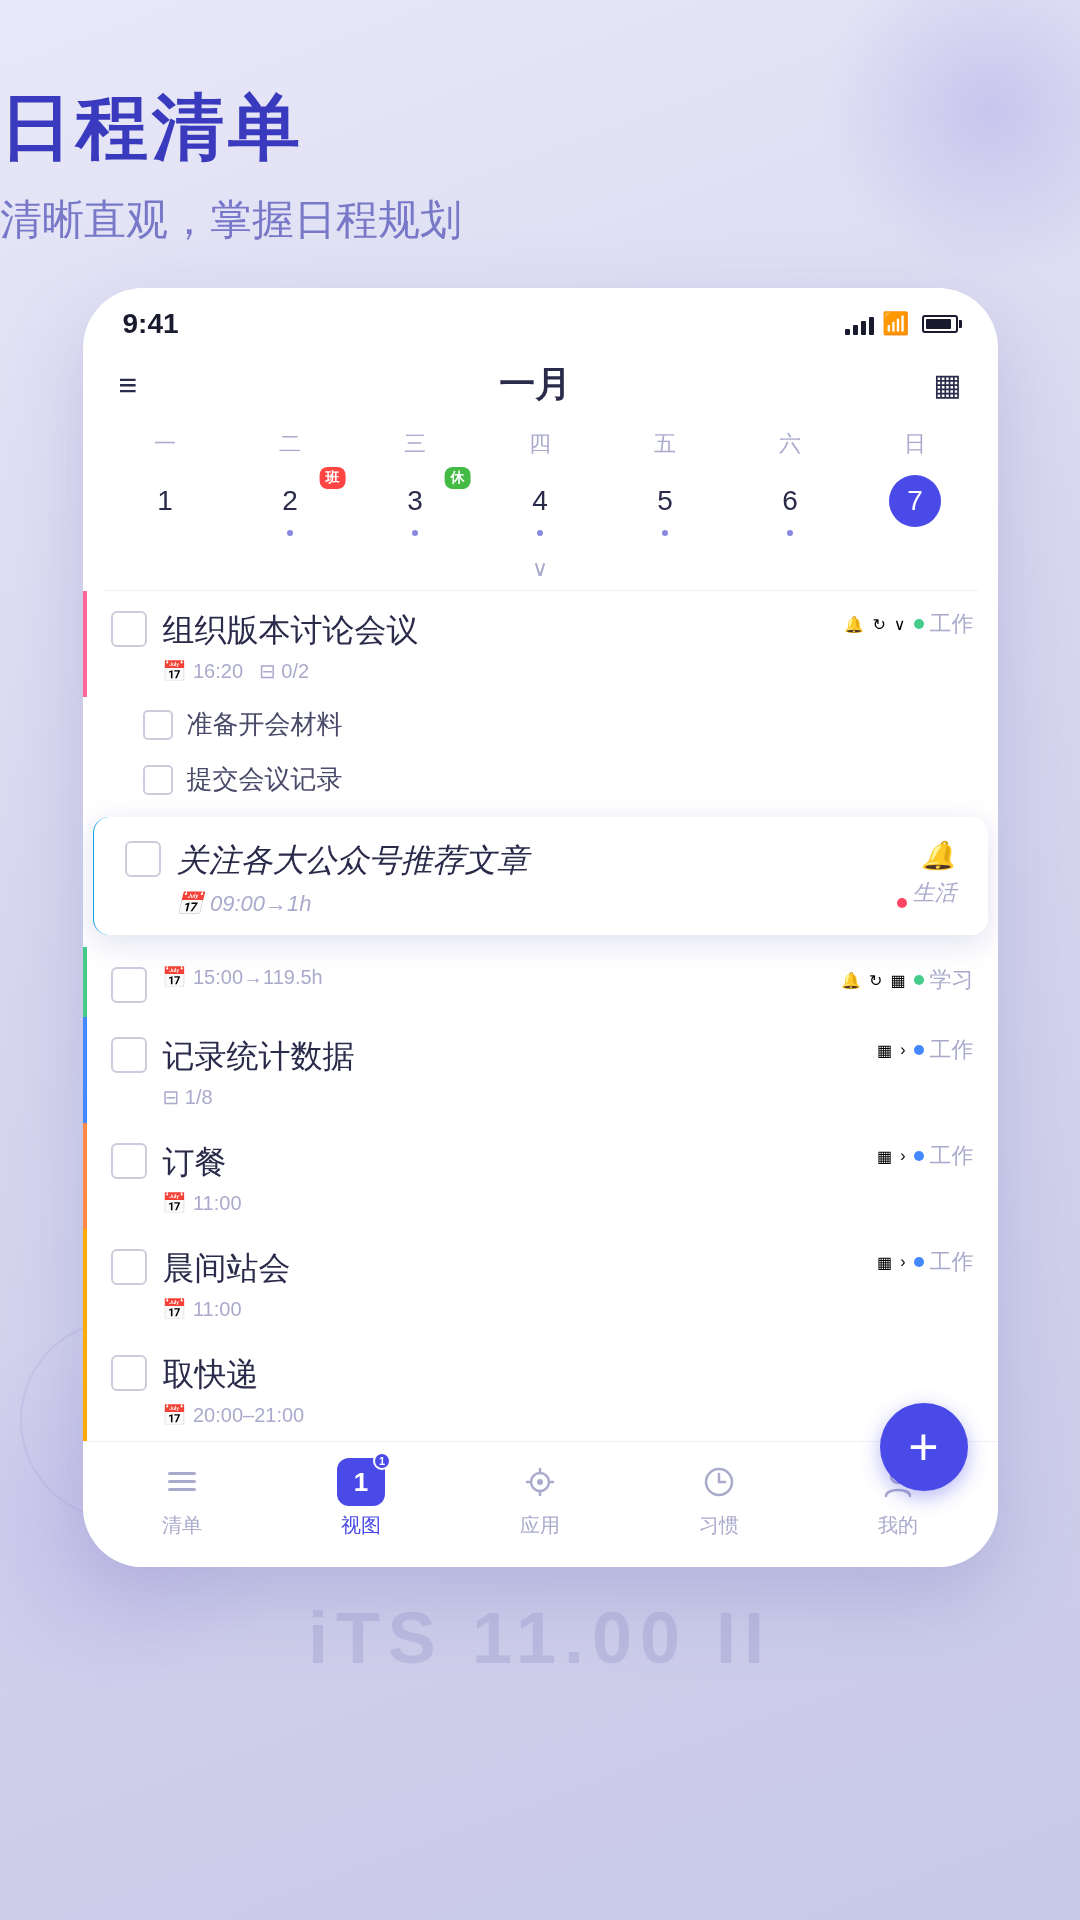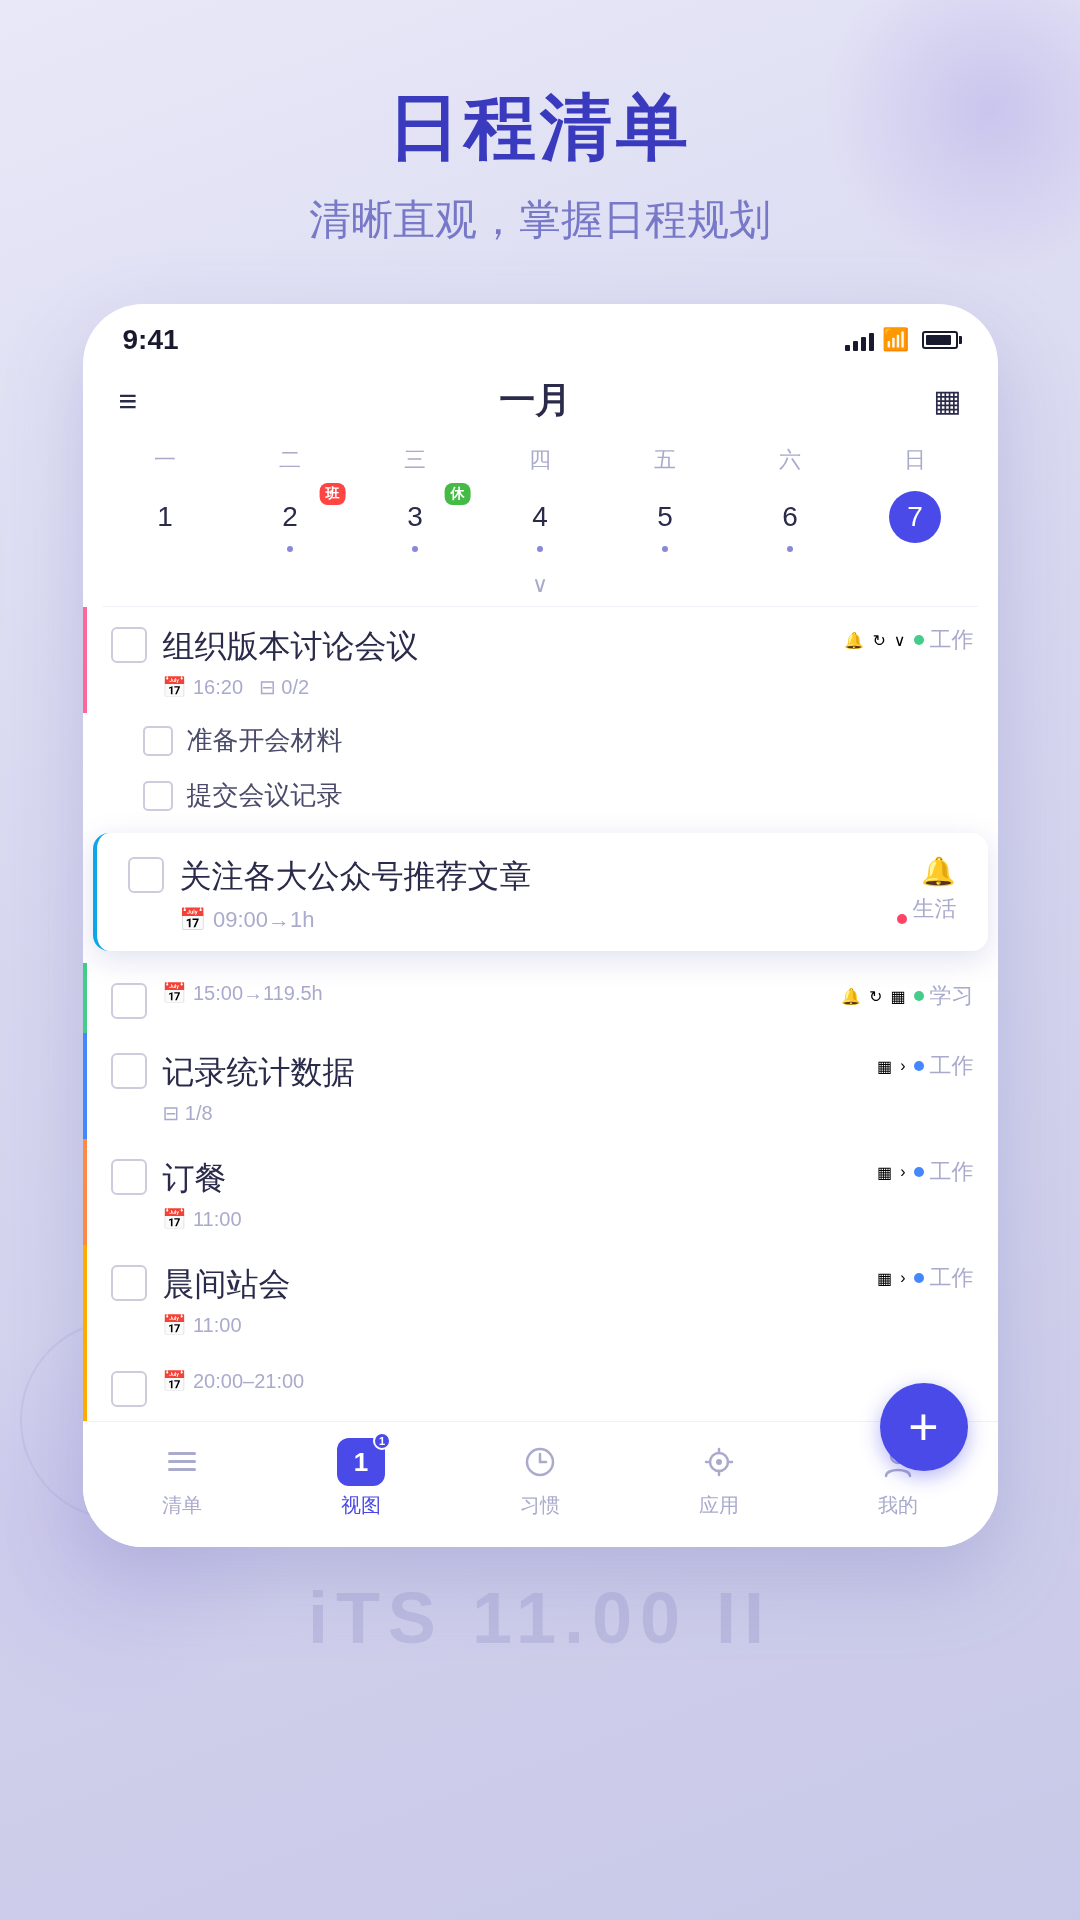--- a/index.html
+++ b/index.html
@@ -37,23 +37,22 @@
       bottom: 400px;
       left: 20px;
       width: 200px;
       height: 200px;
       border: 2px solid rgba(160,150,210,0.2);
       border-radius: 50%;
     }
 
     
     .page-header {
-      text-align: center;
       padding-top: 80px;
-      padding-bottom: 56px;
+      padding-bottom: 40px;
     }
     .page-title {
       font-size: 72px;
       font-weight: 700;
       color: #3a3abf;
       letter-spacing: 4px;
     }
     .page-subtitle {
       font-size: 42px;
       color: #7878c8;
@@ -514,21 +513,21 @@
       </div>
       <div class="sub-task-item">
         <div class="sub-checkbox"></div>
         <span class="sub-task-title">提交会议记录</span>
       </div>
     </div>
 
     <div style="height:10px;"></div>
 
     <div style="position:relative;margin:0 10px;">
-      <div style="background:white;border-radius:16px;box-shadow:0 8px 30px rgba(100,100,180,0.2);padding:22px 31px 18px;display:flex;align-items:flex-start;border-left:4px solid #0ea5e9;margin-bottom:12px;position:relative;z-index:10;">
+      <div style="background:white;border-radius:16px;box-shadow:0 8px 30px rgba(100,100,180,0.2);padding:22px 31px 18px;display:flex;align-items:flex-start;border-left:1px solid #0ea5e9;margin-bottom:12px;position:relative;z-index:10;font-style:italic;">
         <div class="task-checkbox"></div>
         <div class="task-content">
           <div class="floating-task-title">关注各大公众号推荐文章</div>
           <div class="floating-task-meta">📅 09:00→1h</div>
         </div>
         <div class="floating-task-right">
           <span class="bell-icon">🔔</span>
           <div class="floating-tag">
             <div class="tag-dot red"></div>
             <span>生活</span>
@@ -605,20 +604,21 @@
         <div class="task-tag">
           <div class="tag-dot blue"></div>
           <span>工作</span>
         </div>
       </div>
     </div>
 
     <div class="task-item yellow-border">
       <div class="task-checkbox"></div>
       <div class="task-content">
+        <div class="task-title">取快递</div>
         <div class="task-meta">
           <span>📅 20:00–21:00</span>
         </div>
       </div>
       <div class="task-actions">
       </div>
     </div>
 
   </div>
 
@@ -645,36 +645,36 @@
           1
           <span style="position:absolute;top:-6px;right:-6px;width:18px;height:18px;background:#4a4ae8;border:2px solid white;color:white;border-radius:50%;font-size:11px;display:flex;align-items:center;justify-content:center;">1</span>
         </div>
       </div>
       <span class="nav-label active">视图</span>
     </div>
 
     <div class="nav-item">
       <div class="nav-icon">
         <svg width="36" height="36" viewBox="0 0 36 36" fill="none">
-          <circle cx="18" cy="18" r="13" stroke="#aaaacc" stroke-width="2.5" fill="none"></circle>
-          <path d="M18 10 L18 18 L24 18" stroke="#aaaacc" stroke-width="2.5" stroke-linecap="round"></path>
-        </svg>
-      </div>
-      <span class="nav-label">习惯</span>
-    </div>
-
-    <div class="nav-item">
-      <div class="nav-icon">
-        <svg width="36" height="36" viewBox="0 0 36 36" fill="none">
           <circle cx="18" cy="18" r="9" stroke="#aaaacc" stroke-width="2.5" fill="none"></circle>
           <circle cx="18" cy="18" r="3" fill="#aaaacc"></circle>
           <path d="M18 5 L18 9 M18 27 L18 31 M5 18 L9 18 M27 18 L31 18" stroke="#aaaacc" stroke-width="2.5" stroke-linecap="round"></path>
         </svg>
       </div>
       <span class="nav-label">应用</span>
+    </div>
+
+    <div class="nav-item">
+      <div class="nav-icon">
+        <svg width="36" height="36" viewBox="0 0 36 36" fill="none">
+          <circle cx="18" cy="18" r="13" stroke="#aaaacc" stroke-width="2.5" fill="none"></circle>
+          <path d="M18 10 L18 18 L24 18" stroke="#aaaacc" stroke-width="2.5" stroke-linecap="round"></path>
+        </svg>
+      </div>
+      <span class="nav-label">习惯</span>
     </div>
 
     <div class="nav-item">
       <div class="nav-icon">
         <svg width="36" height="36" viewBox="0 0 36 36" fill="none">
           <circle cx="18" cy="12" r="7" stroke="#aaaacc" stroke-width="2.5" fill="none"></circle>
           <path d="M6 32 C6 24 30 24 30 32" stroke="#aaaacc" stroke-width="2.5" fill="none" stroke-linecap="round"></path>
         </svg>
       </div>
       <span class="nav-label">我的</span>

